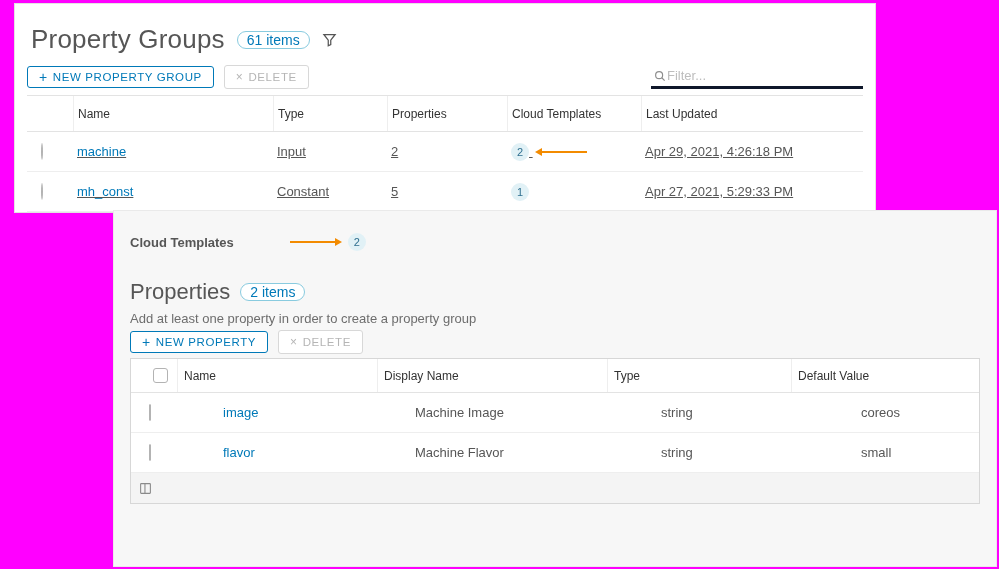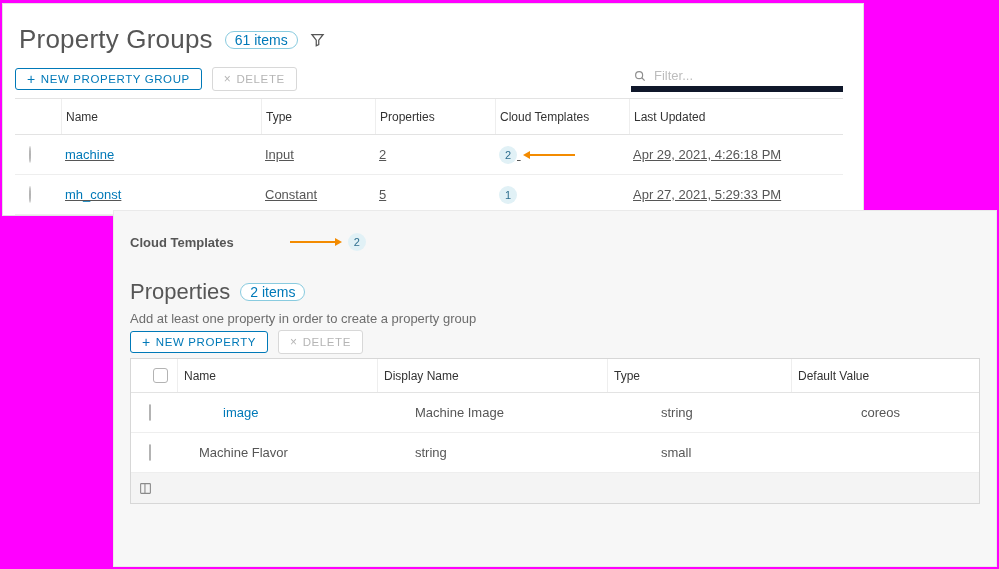--- a/index.html
+++ b/index.html
@@ -9,26 +9,26 @@
     color: #565656;
     background: #ff00ff;
     width: 999px;
     height: 569px;
     position: relative;
   }
 
   
   .panel-top {
     position: absolute;
-    left: 2px;
+    left: 14px;
     top: 3px;
     width: 862px;
     background: #fff;
     border: 1px solid #e3e3e3;
-    padding: 16px 20px 0 12px;
+    padding: 16px 12px 0 12px;
   }
   .pt-header { display: flex; align-items: center; gap: 12px; margin: 4px 0 10px 4px; }
   .pt-title  { font-size: 26px; font-weight: 300; color: #565656; letter-spacing: 0.2px; }
   .pill {
     display: inline-flex; align-items: center; justify-content: center;
     border: 1px solid #89cbdf; color: #0079b8; background: #fff;
     font-size: 14px; padding: 1px 9px; border-radius: 10px; height: 18px;
   }
   .filter-funnel { width: 15px; height: 15px; color: #565656; }
 
@@ -36,22 +36,22 @@
   .btn {
     display: inline-flex; align-items: center; gap: 5px;
     padding: 4px 11px; font-size: 11.5px; letter-spacing: 0.6px;
     border: 1px solid #0079b8; color: #0079b8; background: #fff;
     text-transform: uppercase; border-radius: 3px; cursor: pointer;
   }
   .btn .plus { font-size: 14px; line-height: 10px; font-weight: 300; }
   .btn.ghost { border-color: #d8d8d8; color: #b5b5b5; cursor: default; }
   .btn.ghost .x { font-size: 12px; }
 
-  .filter-box { margin-left: auto; display: flex; align-items: center; gap: 7px;
-                border-bottom: 6px solid #0f172a; padding: 3px 2px; width: 212px; }
+  .filter-box { margin-left: auto; display: flex; align-items: center; 
+                border-bottom: 3px solid #0f172a; padding: 3px 2px; width: 212px; }
   .filter-box input { border: 0; outline: 0; font-size: 13px; color: #666; width: 100%; background: transparent; }
   .filter-box input::placeholder { color: #bdbdbd; }
   .mag { width: 14px; height: 14px; color: #8e8e8e; flex-shrink: 0; }
 
   
   .tbl-top { width: 100%; margin-top: 6px; border-top: 1px solid #e3e3e3; }
   .tbl-top .thead, .tbl-top .row {
     display: grid;
     grid-template-columns: 46px 200px 114px 120px 134px 1fr;
     align-items: center;
@@ -236,20 +236,21 @@
     <div class="row">
       <div><span class="cb"></span></div>
       <div class="name-ind"><span class="link">image</span></div>
       <div>Machine Image</div>
       <div>string</div>
       <div>coreos</div>
     </div>
 
     <div class="row">
       <div><span class="cb"></span></div>
+      <div class="name-ind"><span class="link">flavor</span></div>
       <div>Machine Flavor</div>
       <div>string</div>
       <div>small</div>
     </div>
 
     <div class="footer">
       <svg class="cols-icon" viewBox="0 0 24 24" fill="none" stroke="currentColor" stroke-width="2">
         <rect x="3" y="3" width="18" height="18" rx="1"></rect>
           <line x1="11" y1="3" x2="11" y2="21"></line>
       </svg>

